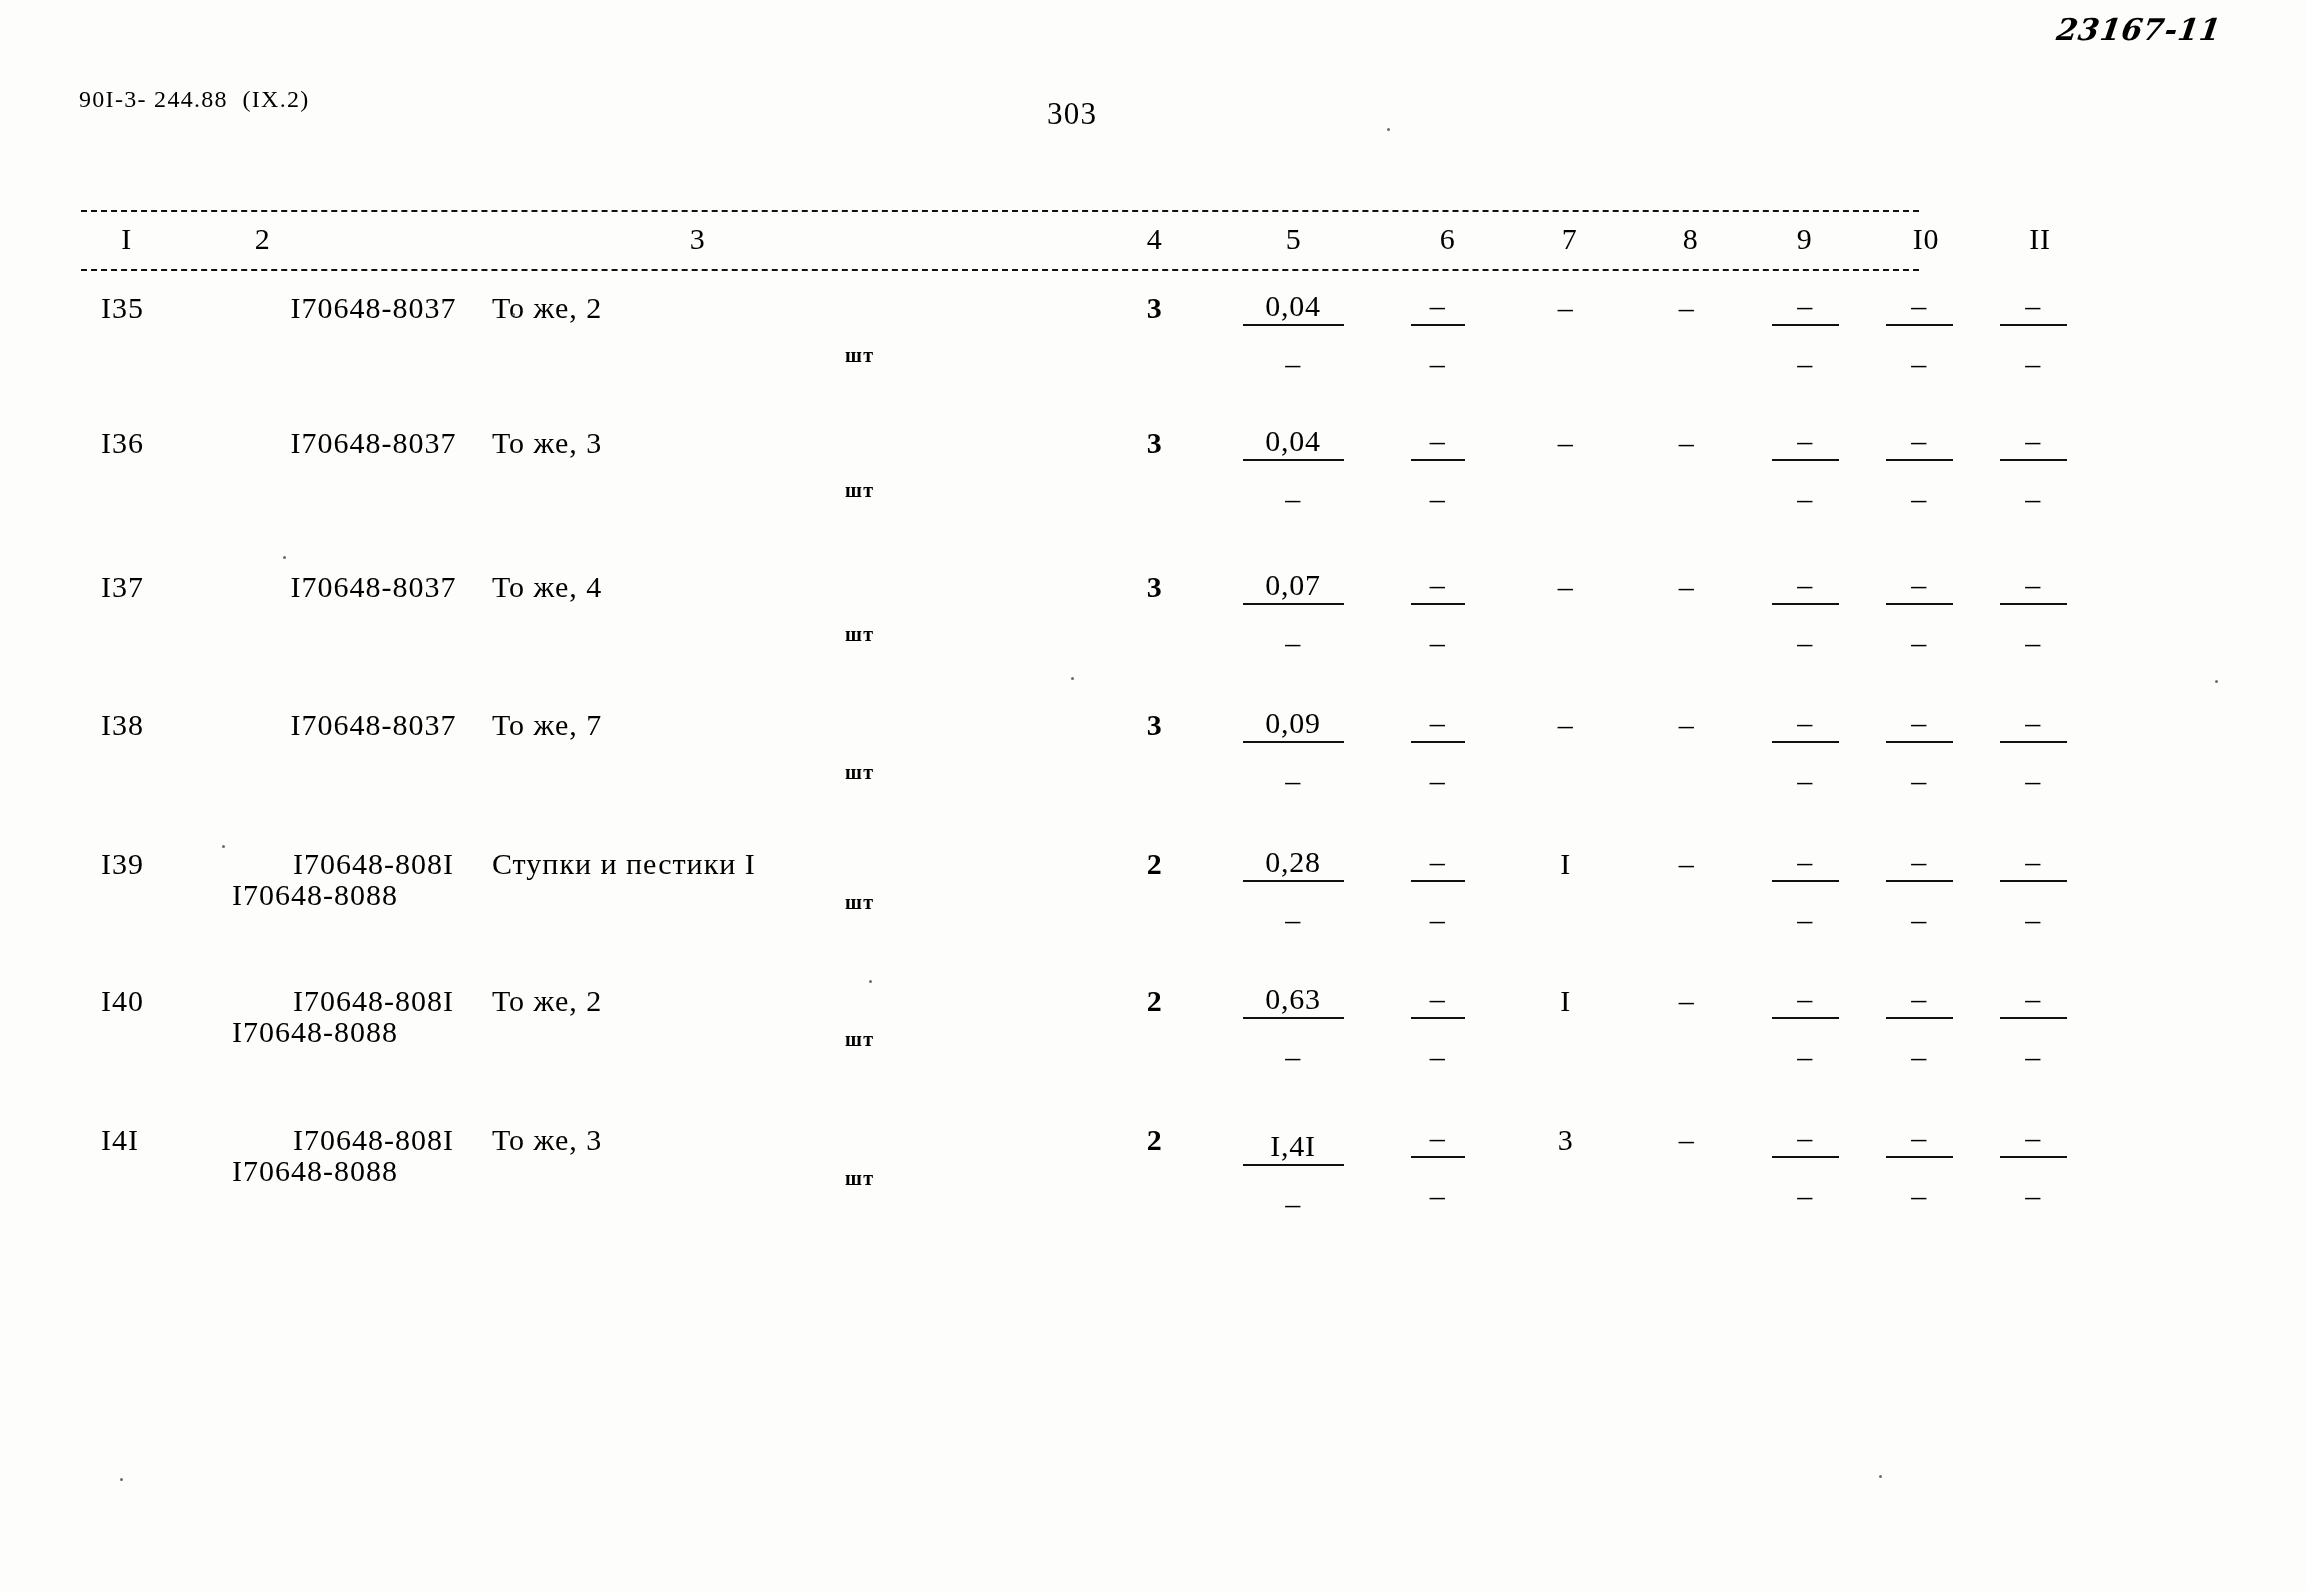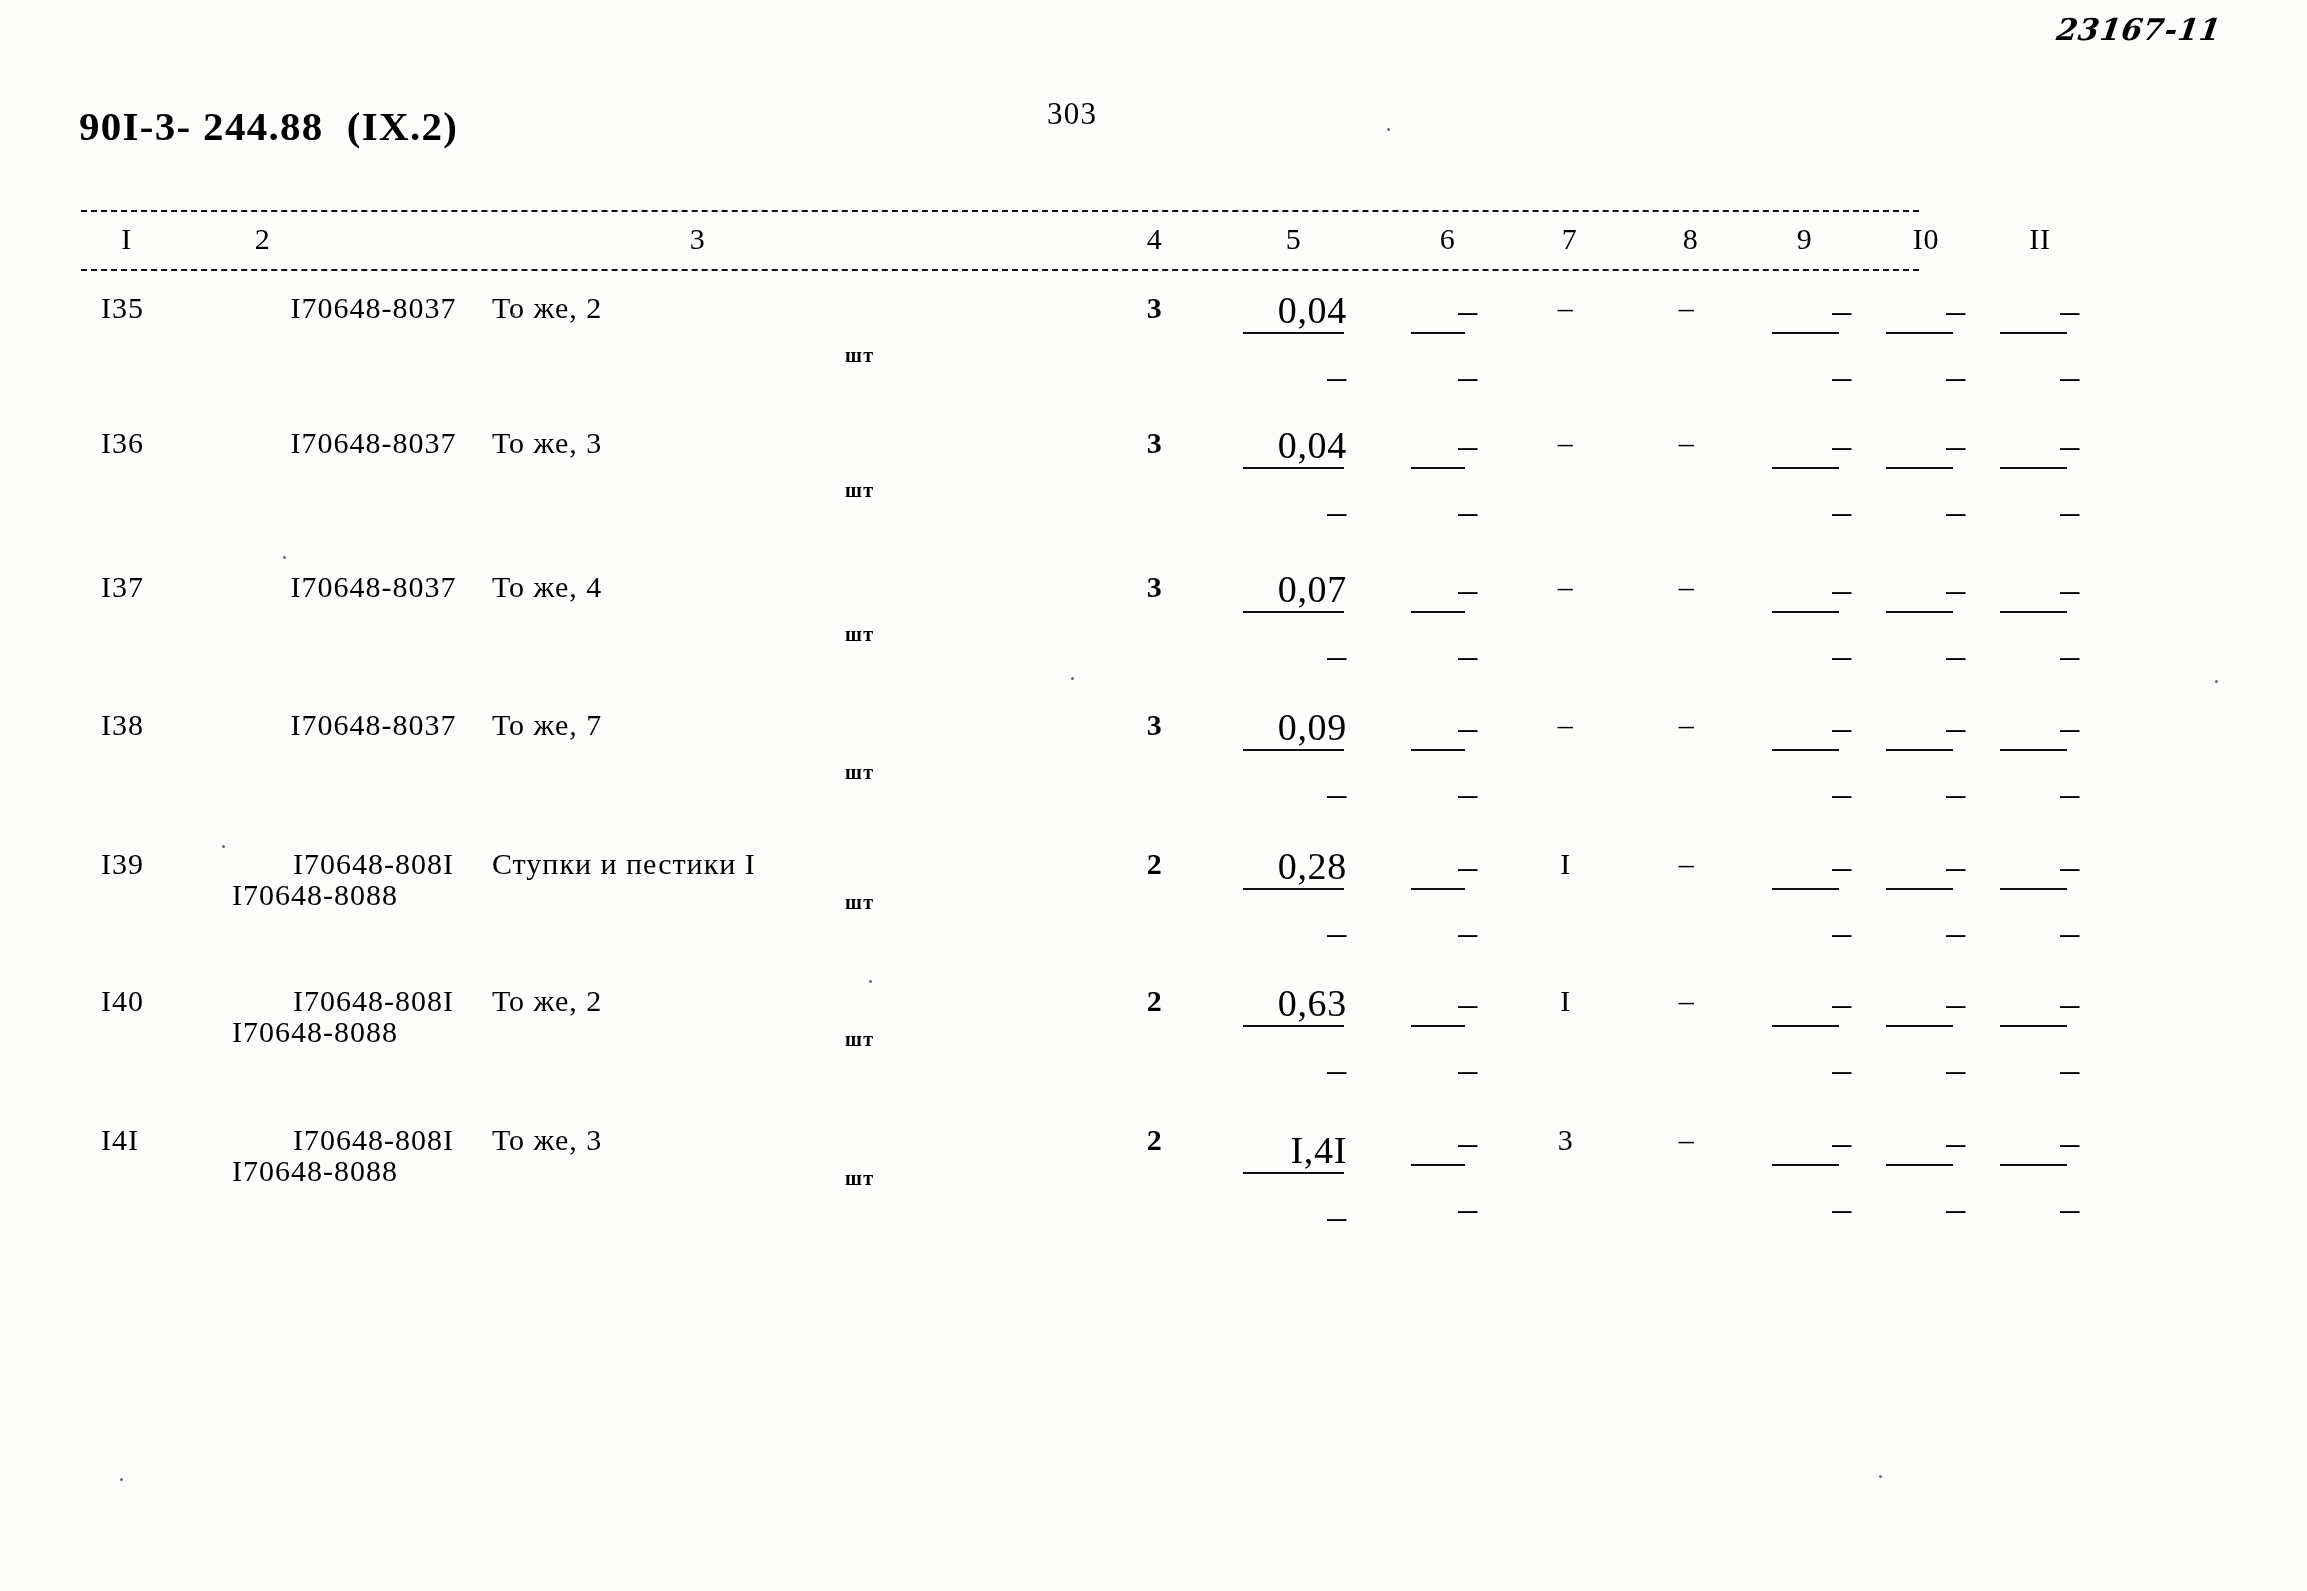--- a/index.html
+++ b/index.html
@@ -19,25 +19,24 @@
   .page {
     position: absolute;
     inset: 0;
     background: #fdfdfb;
   }
 
   
   .doc-code {
     position: absolute;
     left: 79px;
-    top: 102px;
-    font-size: 41px;
+    top: 86px;
+    font-size: 24px;
     letter-spacing: 1.3px;
     white-space: pre;
-    font-weight: bold;
   }
   .page-number {
     position: absolute;
     left: 1047px;
     top: 96px;
     font-size: 31px;
     letter-spacing: 1.3px;
   }
   .archive-mark {
     position: absolute;
@@ -107,22 +106,22 @@
     position: absolute;
     font-size: 30px;
     text-align: center;
     letter-spacing: 0.7px;
   }
   .num.bold { font-weight: 700; }
 
   
   .frac {
     position: absolute;
-    text-align: right;
-    font-size: 38px;
+    text-align: center;
+    font-size: 30px;
     letter-spacing: 0.7px;
   }
   .frac .top-val {
     display: block;
     line-height: 1.0;
     padding-bottom: 2.7px;
   }
   .frac .bar {
     display: block;
     border-bottom: 2.7px solid #111;

